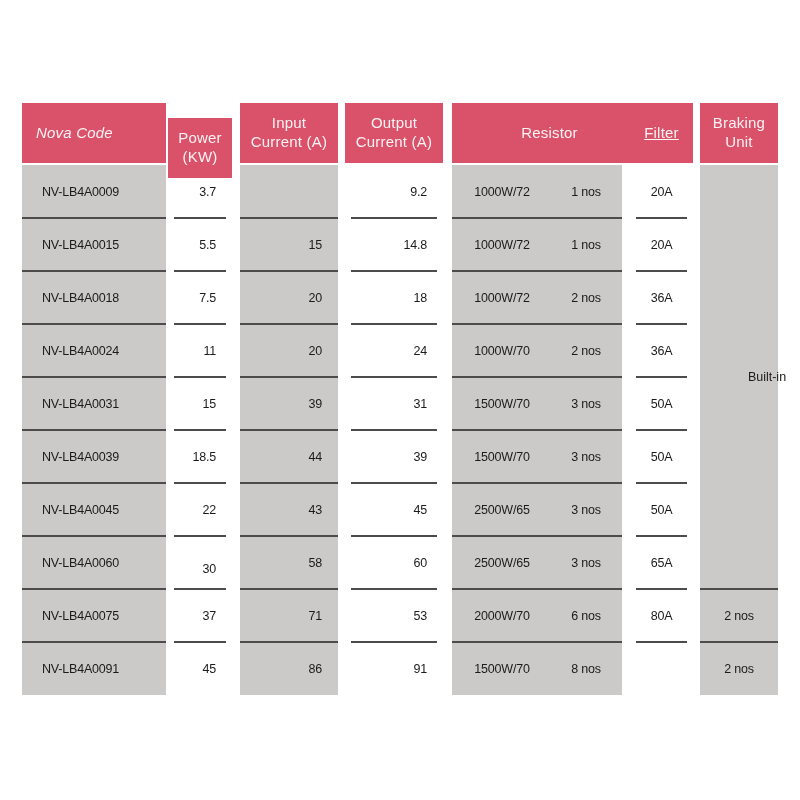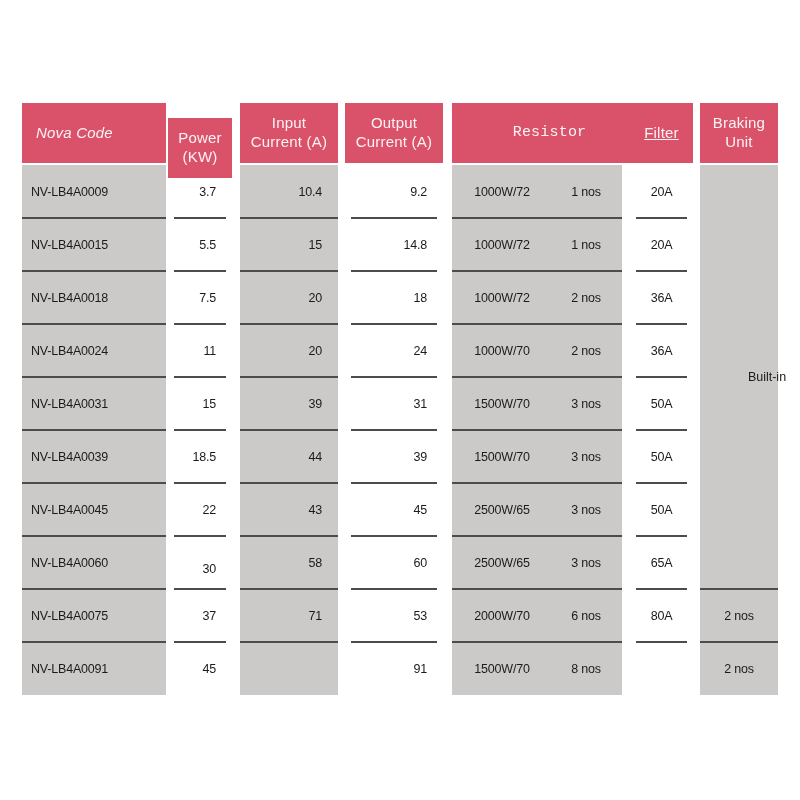--- a/index.html
+++ b/index.html
@@ -47,21 +47,21 @@
     position:absolute;
     height:53px;
     display:flex;
     align-items:center;
     font-size:12.5px;
     color:#1b1b1b;
     font-family:"Liberation Sans", sans-serif;
     letter-spacing:-0.2px;
   }
   .cell.num   { justify-content:flex-end; padding-right:16px; }
-  .cell.text  { justify-content:flex-start; padding-left:9px; }
+  .cell.text  { justify-content:flex-start; padding-left:20px; }
   .cell.ctr   { justify-content:center; }
 
   .sep {
     position:absolute;
     height:2px;
     background:#4d4b4b;
   }
 
   .merged {
     position:absolute;
@@ -99,39 +99,38 @@
         <span style="display: block;">Input</span>
         <span style="display: block;">Current (A)</span>
       </div>
     </div>
     <div class="hdr" style="left: 345px; width: 98px;">
       <div>
         <span style="display: block;">Output</span>
         <span style="display: block;">Current (A)</span>
       </div>
     </div>
-    <div class="hdr" style="left: 452px; width: 195px; font-family: Liberation Mono, monospace;">
+    <div class="hdr" style="left: 452px; width: 195px;">
       <div>
         <span style="display: block;">Resistor</span>
       </div>
     </div>
     <div class="hdr" style="left: 630px; width: 63px; text-decoration: underline;">
       <div>
         <span style="display: block;">Filter</span>
       </div>
     </div>
     <div class="hdr" style="left: 700px; width: 78px;">
       <div>
         <span style="display: block;">Braking</span>
         <span style="display: block;">Unit</span>
       </div>
     </div>
     <div class="cell text" style="left: 22px; width: 144px; top: 165px;">NV-LB4A0009</div>
     <div class="cell num" style="left: 168px; width: 64px; top: 165px;">3.7</div>
-    <div class="cell num" style="left: 240px; width: 98px; top: 165px;">10.4</div>
     <div class="cell num" style="left: 345px; width: 98px; top: 165px;">9.2</div>
     <div class="cell ctr" style="left: 454px; width: 96px; top: 165px;">1000W/72</div>
     <div class="cell ctr" style="left: 552px; width: 68px; top: 165px;">1 nos</div>
     <div class="cell ctr" style="left: 630px; width: 63px; top: 165px;">20A</div>
     <div class="cell text" style="left: 22px; width: 144px; top: 218px;">NV-LB4A0015</div>
     <div class="cell num" style="left: 168px; width: 64px; top: 218px;">5.5</div>
     <div class="cell num" style="left: 240px; width: 98px; top: 218px;">15</div>
     <div class="cell num" style="left: 345px; width: 98px; top: 218px;">14.8</div>
     <div class="cell ctr" style="left: 454px; width: 96px; top: 218px;">1000W/72</div>
     <div class="cell ctr" style="left: 552px; width: 68px; top: 218px;">1 nos</div>
@@ -181,20 +180,21 @@
     <div class="cell text" style="left: 22px; width: 144px; top: 589px;">NV-LB4A0075</div>
     <div class="cell num" style="left: 168px; width: 64px; top: 589px;">37</div>
     <div class="cell num" style="left: 240px; width: 98px; top: 589px;">71</div>
     <div class="cell num" style="left: 345px; width: 98px; top: 589px;">53</div>
     <div class="cell ctr" style="left: 454px; width: 96px; top: 589px;">2000W/70</div>
     <div class="cell ctr" style="left: 552px; width: 68px; top: 589px;">6 nos</div>
     <div class="cell ctr" style="left: 630px; width: 63px; top: 589px;">80A</div>
     <div class="cell ctr" style="left: 700px; width: 78px; top: 589px;">2 nos</div>
     <div class="cell text" style="left: 22px; width: 144px; top: 642px;">NV-LB4A0091</div>
     <div class="cell num" style="left: 168px; width: 64px; top: 642px;">45</div>
+    <div class="cell num" style="left: 240px; width: 98px; top: 642px;">86</div>
     <div class="cell num" style="left: 345px; width: 98px; top: 642px;">91</div>
     <div class="cell ctr" style="left: 454px; width: 96px; top: 642px;">1500W/70</div>
     <div class="cell ctr" style="left: 552px; width: 68px; top: 642px;">8 nos</div>
     <div class="cell ctr" style="left: 700px; width: 78px; top: 642px;">2 nos</div>
     <div class="merged" style="left: 728px; width: 78px; top: 165px; height: 424px;">Built-in</div>
     <div class="sep" style="left: 22px; width: 144px; top: 217px;"></div>
     <div class="sep" style="left: 174px; width: 52px; top: 217px;"></div>
     <div class="sep" style="left: 240px; width: 98px; top: 217px;"></div>
     <div class="sep" style="left: 351px; width: 86px; top: 217px;"></div>
     <div class="sep" style="left: 452px; width: 170px; top: 217px;"></div>

